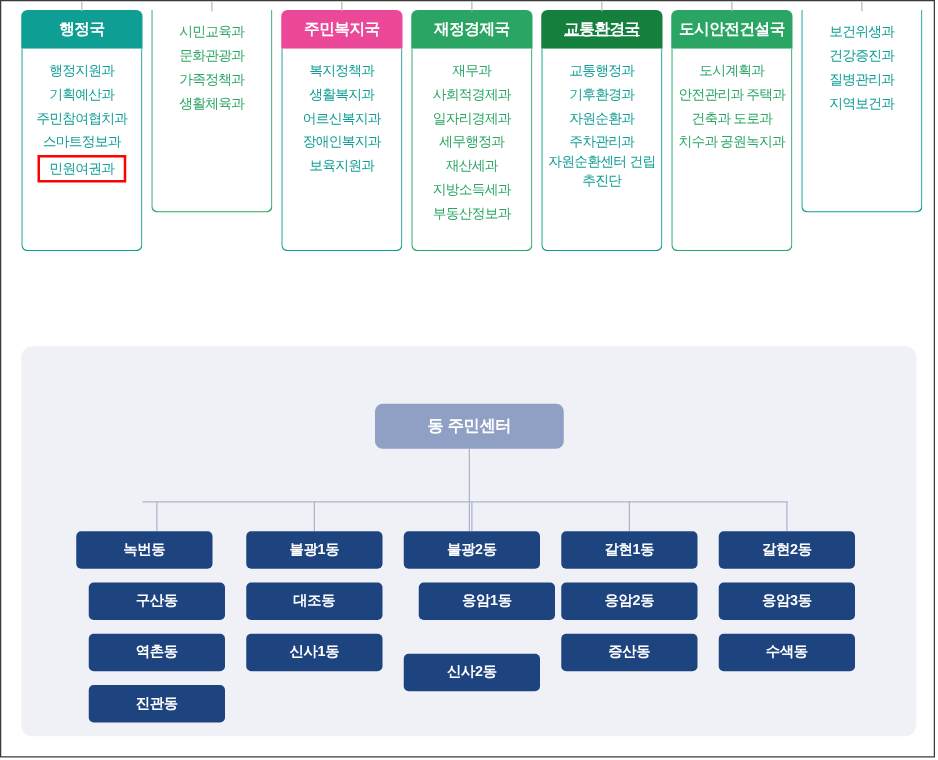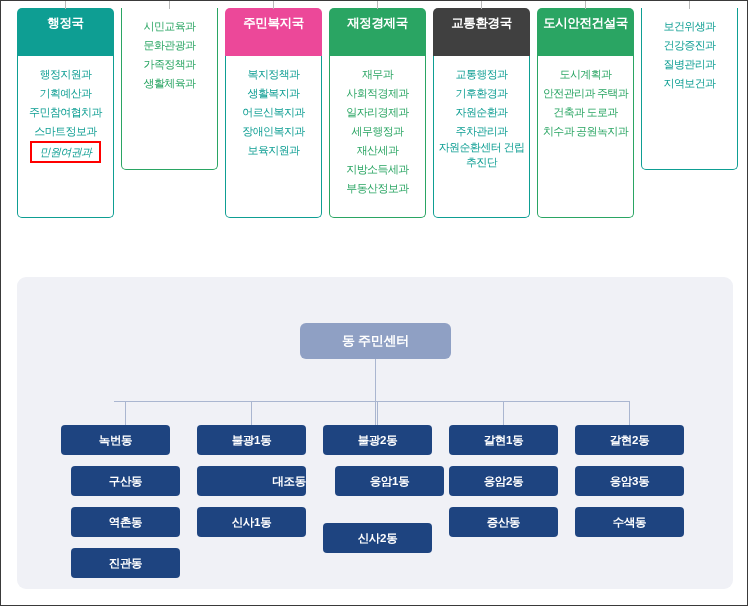--- a/index.html
+++ b/index.html
@@ -46,21 +46,21 @@
   .bureau-stem {
     position: absolute;
     left: 48px;
     top: -7px;
     width: 1px;
     height: 8px;
     background: #b9b9b9;
   }
 
   .bureau-head {
-    height: 48px;
+    height: 31px;
     line-height: 31px;
     text-align: center;
     color: #ffffff;
     font-size: 12.5px;
     font-weight: bold;
     border-radius: 5px 5px 0 0;
     letter-spacing: -0.4px;
   }
 
   .bureau-body {
@@ -85,21 +85,20 @@
   .dept.two-line { line-height: 15px; white-space: normal; }
 
   .dept-wrap {
     display: inline-block;
     position: relative;
   }
   .dept-wrap.marked {
     border: 2px solid #8b5cf6;
     padding: 0px 6px;
     margin-top: 1px;
-    font-style: italic;
   }
 
   
   #museum-box {
     position: absolute;
     left: 122px;
     top: 214px;
     width: 91px;
     height: 30px;
     border: 1px solid #9ed8c0;
@@ -184,21 +183,21 @@
         <div class="bureau-head" style="background: #ec4899;">주민복지국</div>
         <div class="bureau-body" style="border-color: rgb(14, 158, 147);"><div class="dept-wrap"><span class="dept" style="color: rgb(14, 158, 147);">복지정책과</span></div><div class="dept-wrap"><span class="dept" style="color: rgb(14, 158, 147);">생활복지과</span></div><div class="dept-wrap"><span class="dept" style="color: rgb(14, 158, 147);">어르신복지과</span></div><div class="dept-wrap"><span class="dept" style="color: rgb(14, 158, 147);">장애인복지과</span></div><div class="dept-wrap"><span class="dept" style="color: rgb(14, 158, 147);">보육지원과</span></div></div>
       </div>
       <div class="bureau-col" style="left: 328px;">
         <div class="bureau-stem"></div>
         <div class="bureau-head" style="background: rgb(42, 165, 99);">재정경제국</div>
         <div class="bureau-body" style="border-color: rgb(42, 165, 99);"><div class="dept-wrap"><span class="dept" style="color: rgb(42, 165, 99);">재무과</span></div><div class="dept-wrap"><span class="dept" style="color: rgb(42, 165, 99);">사회적경제과</span></div><div class="dept-wrap"><span class="dept" style="color: rgb(42, 165, 99);">일자리경제과</span></div><div class="dept-wrap"><span class="dept" style="color: rgb(42, 165, 99);">세무행정과</span></div><div class="dept-wrap"><span class="dept" style="color: rgb(42, 165, 99);">재산세과</span></div><div class="dept-wrap"><span class="dept" style="color: rgb(42, 165, 99);">지방소득세과</span></div><div class="dept-wrap"><span class="dept" style="color: rgb(42, 165, 99);">부동산정보과</span></div></div>
       </div>
       <div class="bureau-col" style="left: 432px;">
         <div class="bureau-stem"></div>
-        <div class="bureau-head" style="background: #404040;">교통환경국</div>
+        <div class="bureau-head" style="background: #15803d; text-decoration: underline;">교통환경국</div>
         <div class="bureau-body" style="border-color: rgb(14, 158, 147);"><div class="dept-wrap"><span class="dept" style="color: rgb(14, 158, 147);">교통행정과</span></div><div class="dept-wrap"><span class="dept" style="color: rgb(14, 158, 147);">기후환경과</span></div><div class="dept-wrap"><span class="dept" style="color: rgb(14, 158, 147);">자원순환과</span></div><div class="dept-wrap"><span class="dept" style="color: rgb(14, 158, 147);">주차관리과</span></div><div class="dept-wrap"><span class="dept two-line" style="color: rgb(14, 158, 147);">자원순환센터 건립추진단</span></div></div>
       </div>
       <div class="bureau-col" style="left: 536px;">
         <div class="bureau-stem"></div>
         <div class="bureau-head" style="background: rgb(42, 165, 99);">도시안전건설국</div>
         <div class="bureau-body" style="border-color: rgb(42, 165, 99);"><div class="dept-wrap"><span class="dept" style="color: rgb(42, 165, 99);">도시계획과</span></div><div class="dept-wrap"><span class="dept" style="color: rgb(42, 165, 99);">안전관리과</span></div><div class="dept-wrap"><span class="dept" style="color: rgb(42, 165, 99);">주택과</span></div><div class="dept-wrap"><span class="dept" style="color: rgb(42, 165, 99);">건축과</span></div><div class="dept-wrap"><span class="dept" style="color: rgb(42, 165, 99);">도로과</span></div><div class="dept-wrap"><span class="dept" style="color: rgb(42, 165, 99);">치수과</span></div><div class="dept-wrap"><span class="dept" style="color: rgb(42, 165, 99);">공원녹지과</span></div></div>
       </div>
       <div class="bureau-col" style="left: 640px;">
         <div class="bureau-stem"></div>
         <div class="bureau-body" style="border-color: rgb(14, 158, 147);"><div class="dept-wrap"><span class="dept" style="color: rgb(14, 158, 147);">보건위생과</span></div><div class="dept-wrap"><span class="dept" style="color: rgb(14, 158, 147);">건강증진과</span></div><div class="dept-wrap"><span class="dept" style="color: rgb(14, 158, 147);">질병관리과</span></div><div class="dept-wrap"><span class="dept" style="color: rgb(14, 158, 147);">지역보건과</span></div></div>
@@ -217,21 +216,21 @@
         <div class="conn-drop" style="left: 486px;"></div>
         <div class="conn-drop" style="left: 612px;"></div>
       </div>
     <div id="dong-grid">
         <div class="dong-box" style="left: 44px; top: 148px;">녹번동</div>
         <div class="dong-box" style="left: 180px; top: 148px;">불광1동</div>
         <div class="dong-box" style="left: 306px; top: 148px;">불광2동</div>
         <div class="dong-box" style="left: 432px; top: 148px;">갈현1동</div>
         <div class="dong-box" style="left: 558px; top: 148px;">갈현2동</div>
         <div class="dong-box" style="left: 54px; top: 189px;">구산동</div>
-        <div class="dong-box" style="left: 180px; top: 189px; text-align: right;">대조동</div>
+        <div class="dong-box" style="left: 180px; top: 189px;">대조동</div>
         <div class="dong-box" style="left: 318px; top: 189px;">응암1동</div>
         <div class="dong-box" style="left: 432px; top: 189px;">응암2동</div>
         <div class="dong-box" style="left: 558px; top: 189px;">응암3동</div>
         <div class="dong-box" style="left: 54px; top: 230px;">역촌동</div>
         <div class="dong-box" style="left: 180px; top: 230px;">신사1동</div>
         <div class="dong-box" style="left: 306px; top: 246px;">신사2동</div>
         <div class="dong-box" style="left: 432px; top: 230px;">증산동</div>
         <div class="dong-box" style="left: 558px; top: 230px;">수색동</div>
         <div class="dong-box" style="left: 54px; top: 271px;">진관동</div>
       </div>

